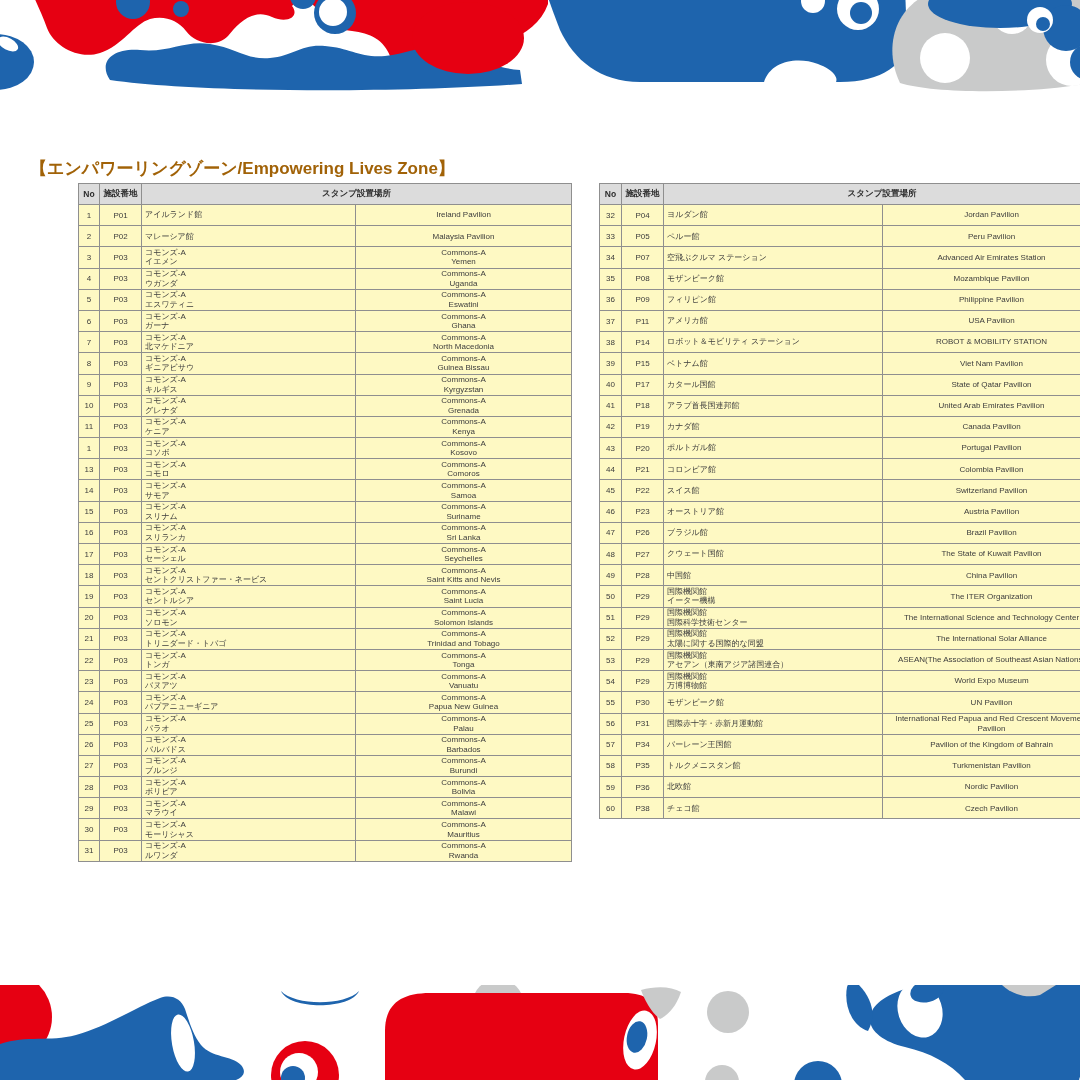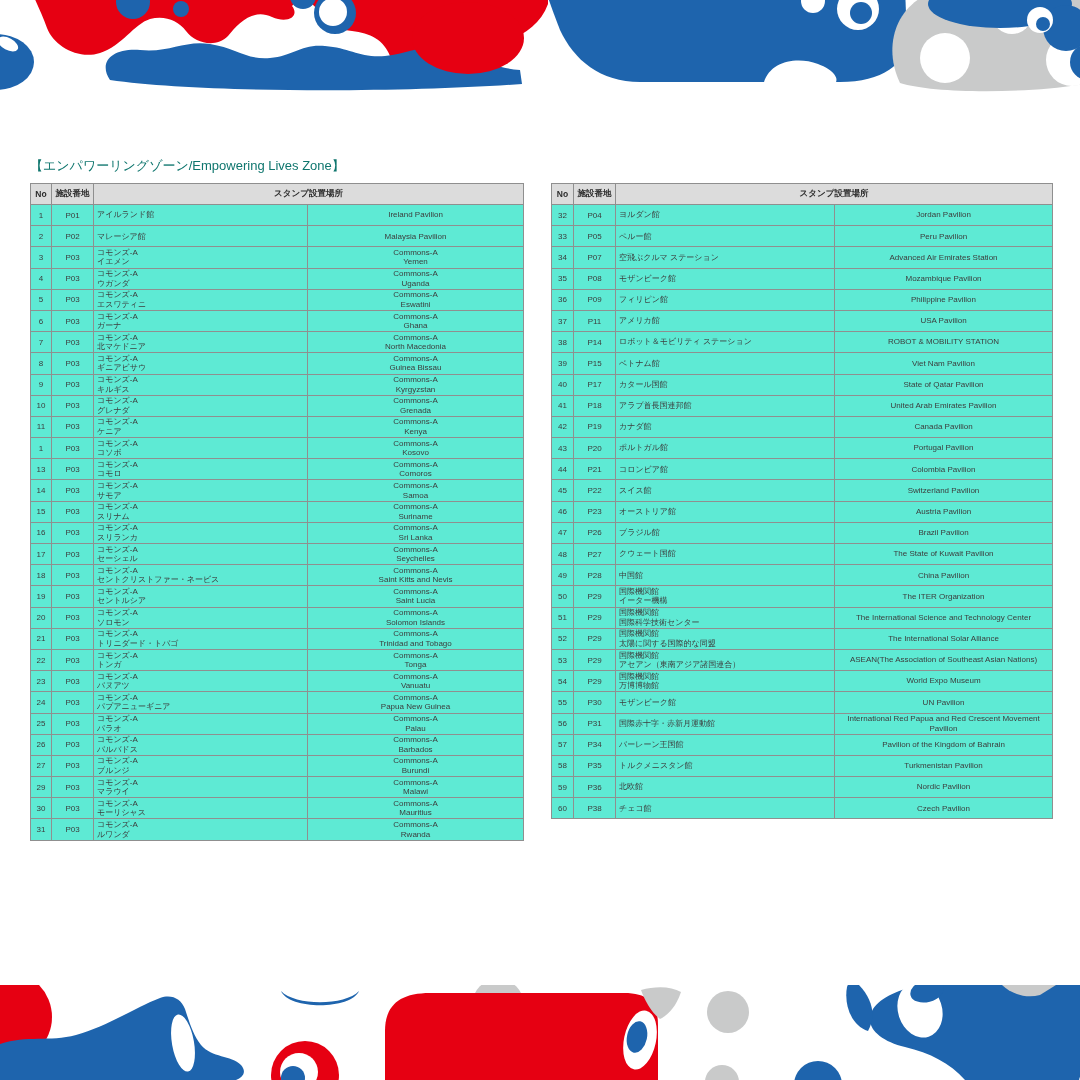--- a/index.html
+++ b/index.html
@@ -12,30 +12,31 @@
   .sheet { position: relative; width: 1080px; height: 1080px; background:#fff; }
 
   
   .deco { position: absolute; left: 0; width: 1080px; display: block; }
   .deco-top { top: 0; height: 96px; }
   .deco-bottom { bottom: 0; height: 95px; }
 
   
   .zone-title {
     position: absolute; top: 157px; left: 30px;
-    font-size: 13px; font-weight: 400; color: #0f766e;
+    font-size: 17px; font-weight: 700; color: #a16207;
     white-space: nowrap;
   }
 
   
   .ztable {
     position: absolute; top: 183px;
     border-collapse: collapse; table-layout: fixed;
-    background: #5eead4;
+    background: #fef9c3;
     border: 1.5px solid #555;
+    margin-left: 48px;
   }
   .ztable.left  { left: 30px;  width: 493px; }
   .ztable.right { left: 551px; width: 501px; }
   .ztable th, .ztable td {
     border: 1px solid #8f8f8f;
     padding: 0 3px;
     overflow: hidden;
     vertical-align: middle;
   }
   .ztable tr { height: 21.2px; }
@@ -370,20 +371,28 @@
 
         <tr class="drow">
           <td class="c-no">27</td>
           <td class="c-code">P03</td>
           <td class="c-jp">コモンズ-A
 ブルンジ</td>
           <td class="c-en">Commons-A
 Burundi</td>
         </tr>
 
+        <tr class="drow">
+          <td class="c-no">28</td>
+          <td class="c-code">P03</td>
+          <td class="c-jp">コモンズ-A
+ボリビア</td>
+          <td class="c-en">Commons-A
+Bolivia</td>
+        </tr>
 
         <tr class="drow">
           <td class="c-no">29</td>
           <td class="c-code">P03</td>
           <td class="c-jp">コモンズ-A
 マラウイ</td>
           <td class="c-en">Commons-A
 Malawi</td>
         </tr>
 

